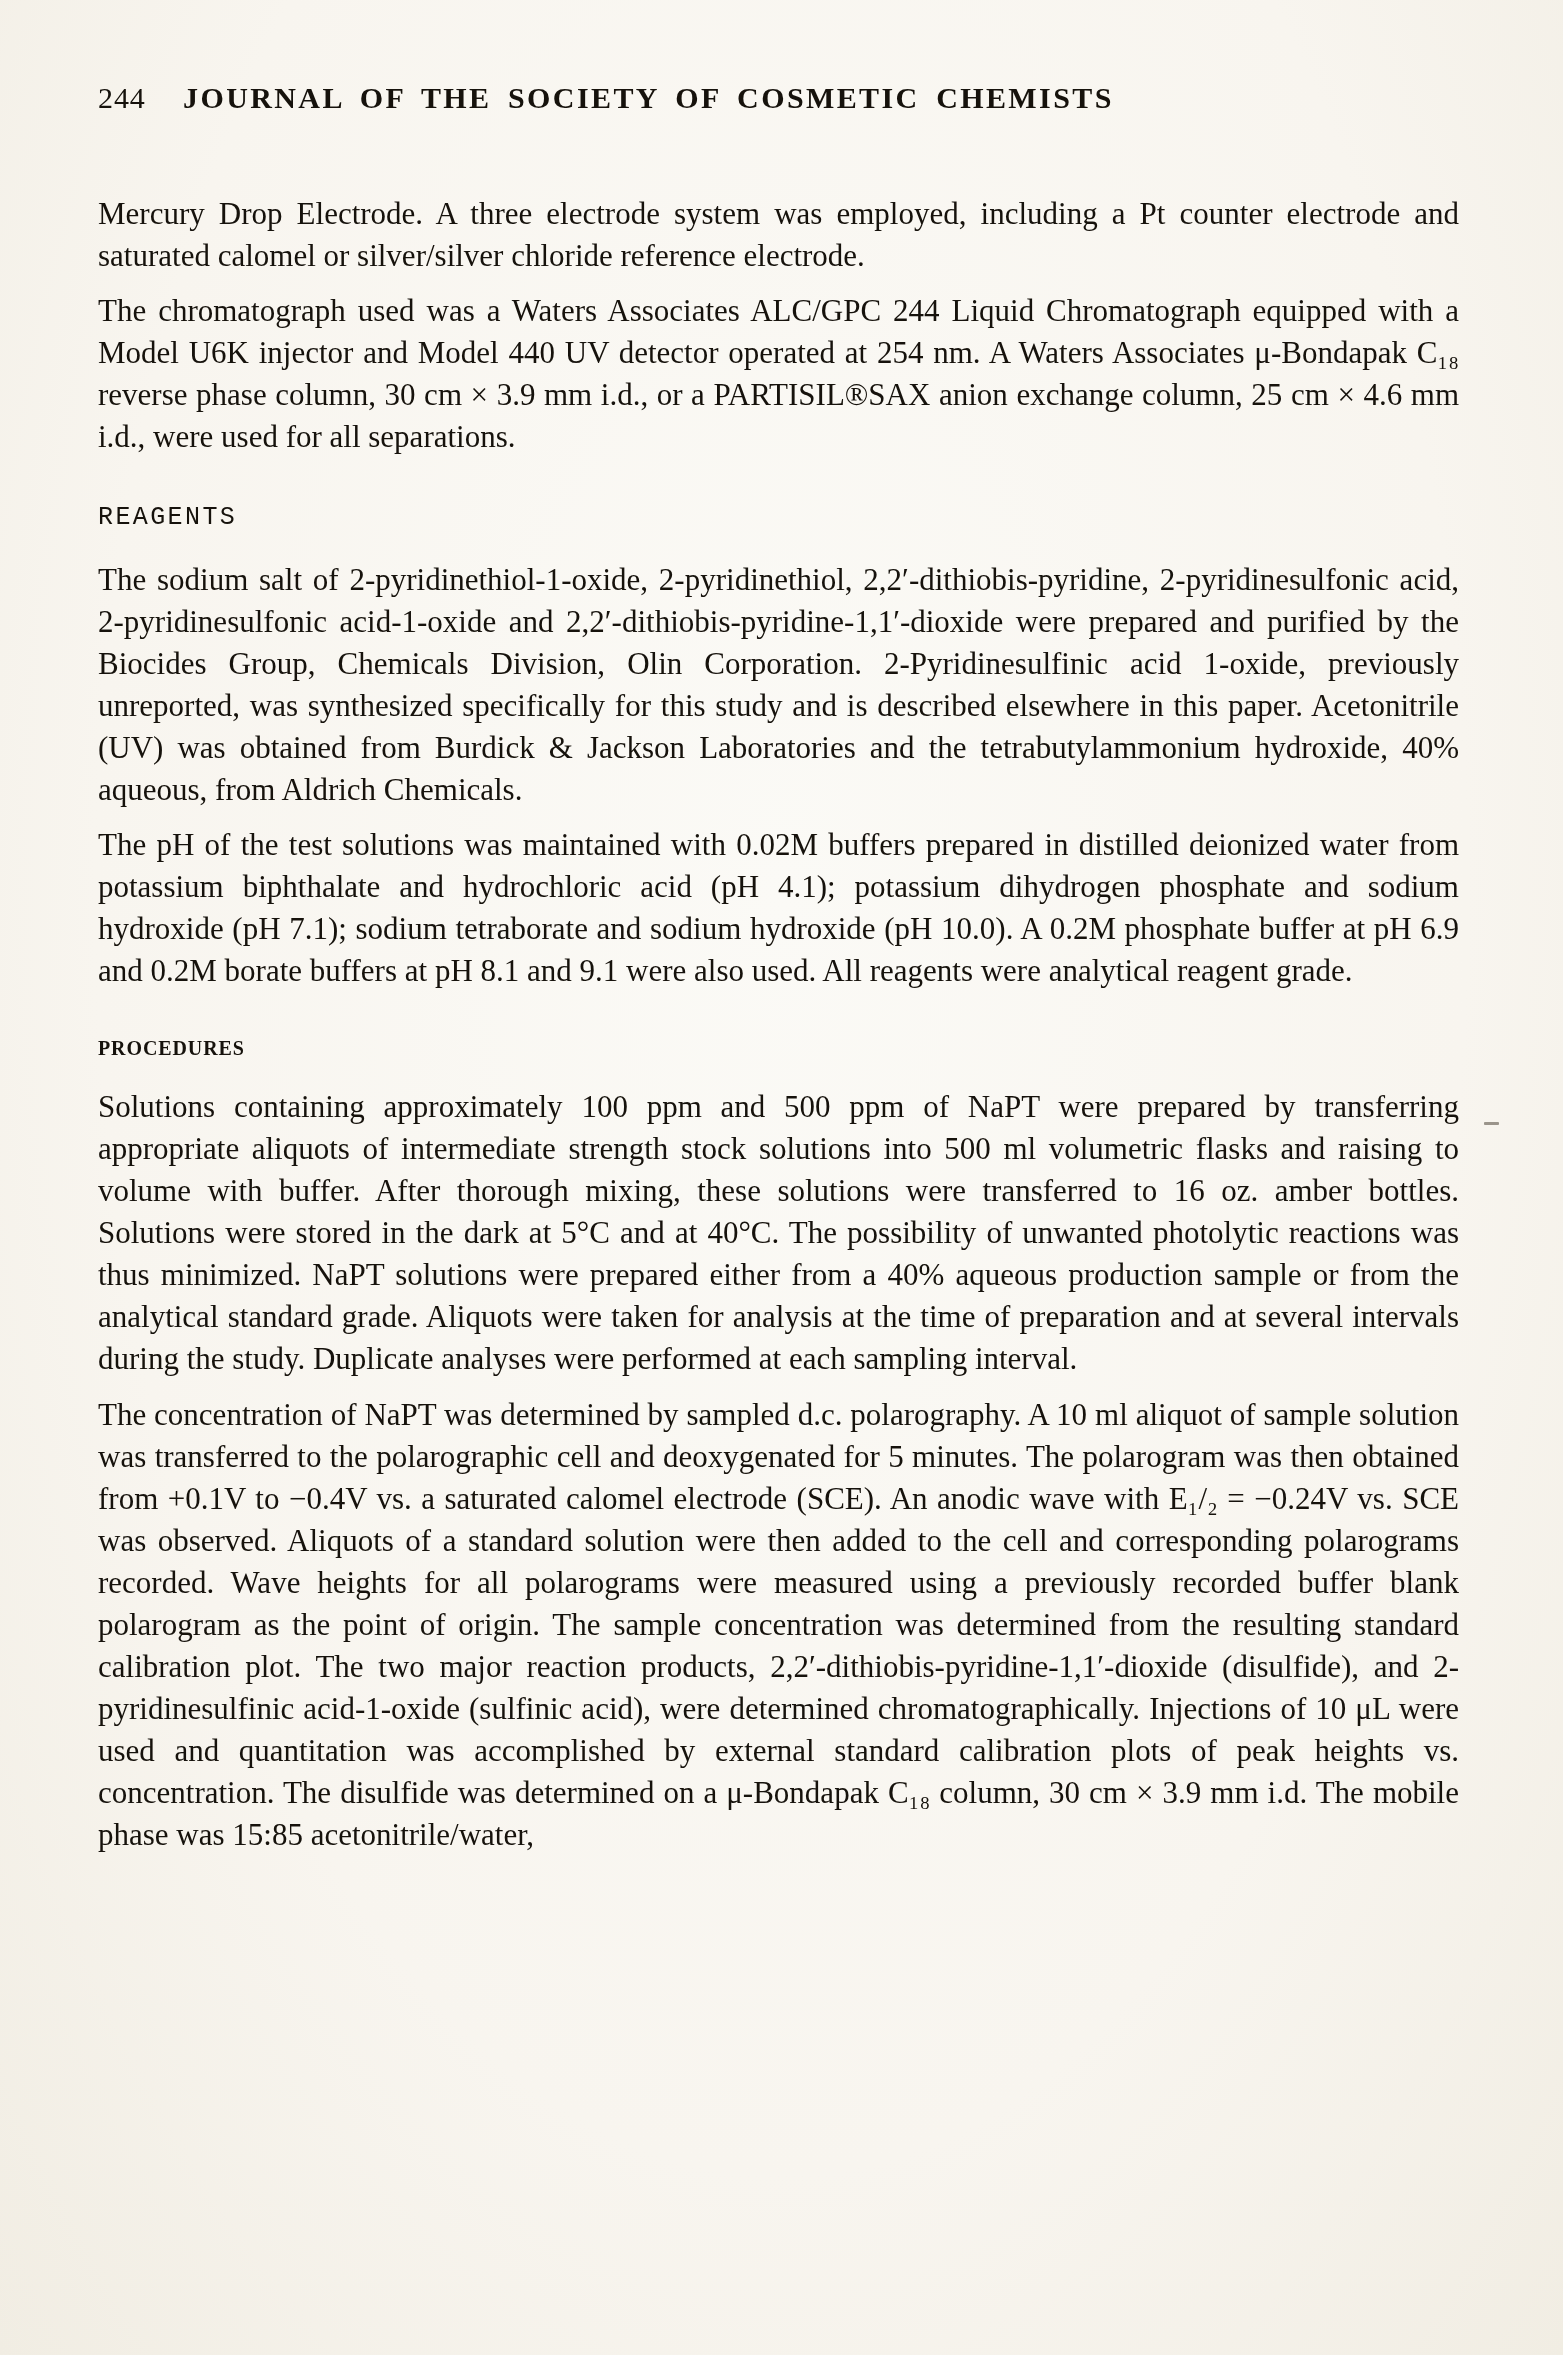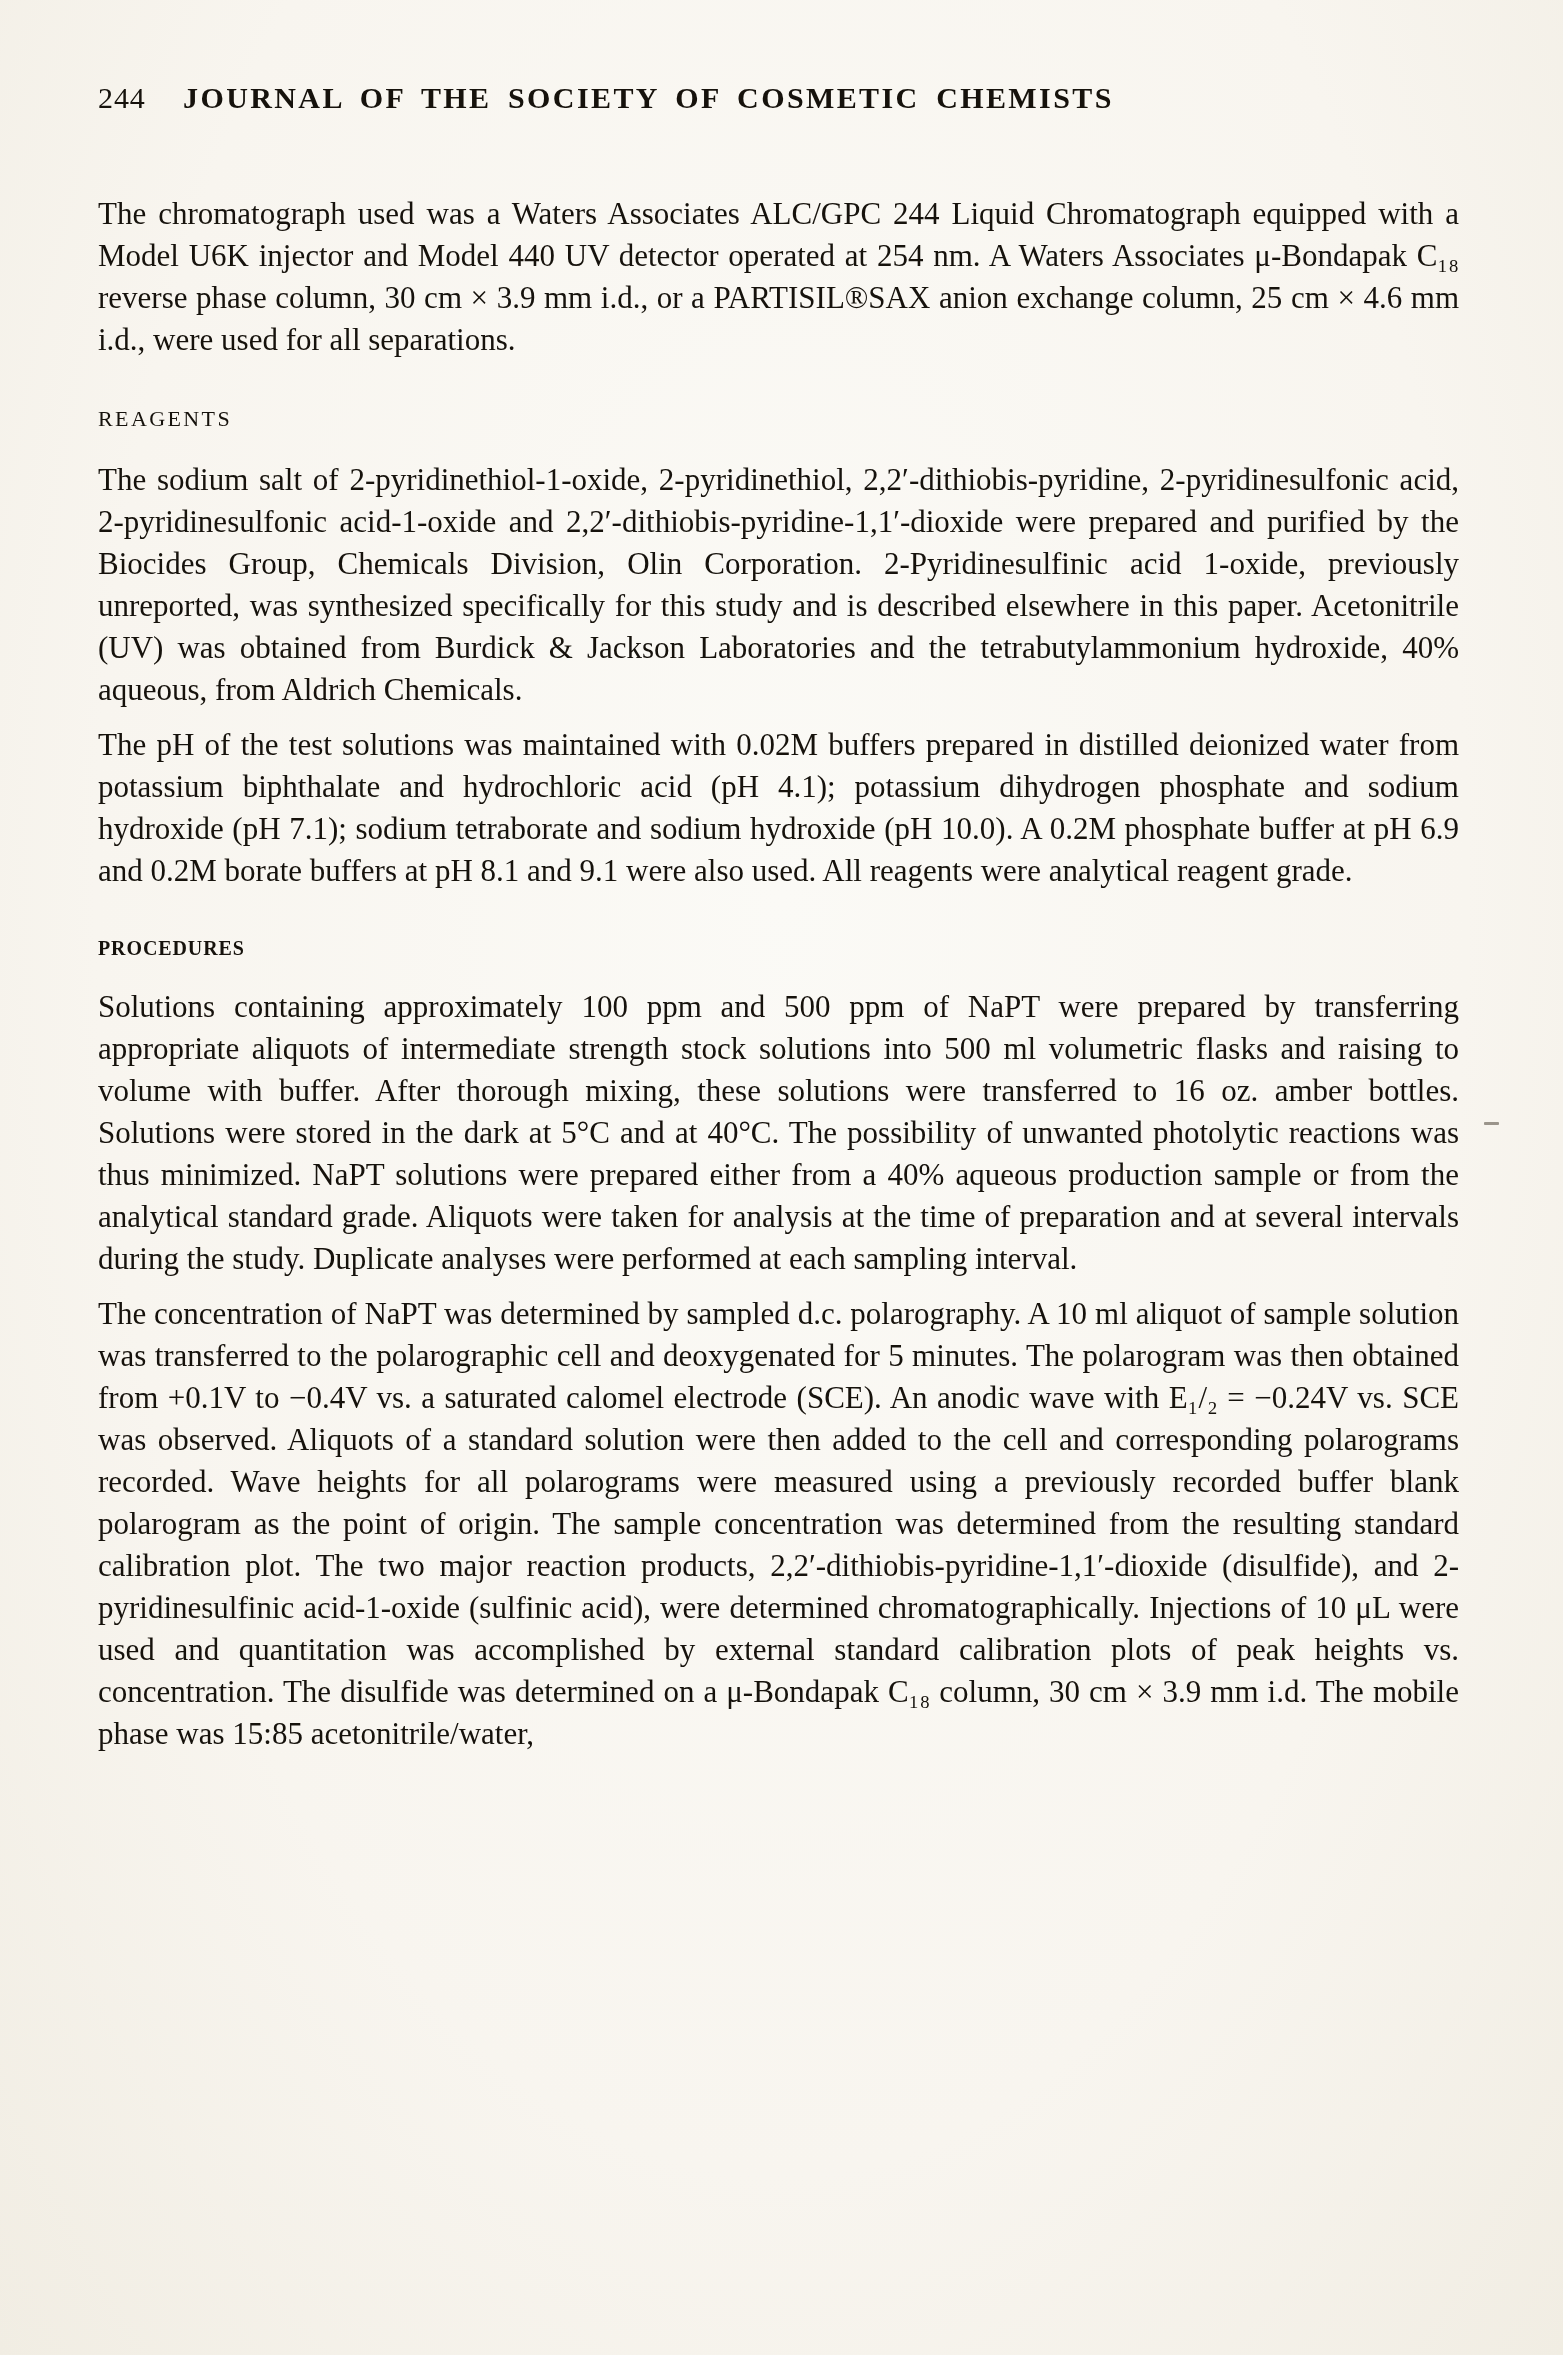--- a/index.html
+++ b/index.html
@@ -40,23 +40,24 @@
   .para {
     font-size: 31px;
     line-height: 42px;
     text-align: justify;
     margin: 0 0 13.2px 0;
   }
   .section-heading {
     margin: 45px 0 26.5px 0;
   }
   .section-heading.reagents {
-    font-size: 22px;
+    font-size: 25px;
     letter-spacing: 2.4px;
     font-weight: 400;
+    font-family: Liberation Mono, monospace;
   }
   .section-heading.procedures {
     font-size: 20px;
     letter-spacing: 0.9px;
     font-weight: 700;
   }
   .artifact-dash {
     position: absolute;
     left: 1484px;
     top: 1122px;
@@ -72,20 +73,21 @@
 
 <div class="page">
 
   <header class="running-head">
     <span class="page-number">244</span>
     <span class="journal-title">JOURNAL OF THE SOCIETY OF COSMETIC CHEMISTS</span>
   </header>
 
   <main class="body-text">
 
+    <p class="para">Mercury Drop Electrode. A three electrode system was employed, including a Pt counter electrode and saturated calomel or silver/silver chloride reference electrode.</p>
 
     <p class="para">The chromatograph used was a Waters Associates ALC/GPC 244 Liquid Chromatograph equipped with a Model U6K injector and Model 440 UV detector operated at 254 nm. A Waters Associates μ-Bondapak C₁₈ reverse phase column, 30 cm × 3.9 mm i.d., or a PARTISIL®SAX anion exchange column, 25 cm × 4.6 mm i.d., were used for all separations.</p>
 
     <h2 class="section-heading reagents">REAGENTS</h2>
 
     <p class="para">The sodium salt of 2-pyridinethiol-1-oxide, 2-pyridinethiol, 2,2′-dithiobis-pyridine, 2-pyridinesulfonic acid, 2-pyridinesulfonic acid-1-oxide and 2,2′-dithiobis-pyridine-1,1′-dioxide were prepared and purified by the Biocides Group, Chemicals Division, Olin Corporation. 2-Pyridinesulfinic acid 1-oxide, previously unreported, was synthesized specifically for this study and is described elsewhere in this paper. Acetonitrile (UV) was obtained from Burdick &amp; Jackson Laboratories and the tetrabutylammonium hydroxide, 40% aqueous, from Aldrich Chemicals.</p>
 
     <p class="para">The pH of the test solutions was maintained with 0.02M buffers prepared in distilled deionized water from potassium biphthalate and hydrochloric acid (pH 4.1); potassium dihydrogen phosphate and sodium hydroxide (pH 7.1); sodium tetraborate and sodium hydroxide (pH 10.0). A 0.2M phosphate buffer at pH 6.9 and 0.2M borate buffers at pH 8.1 and 9.1 were also used. All reagents were analytical reagent grade.</p>
 
     <h2 class="section-heading procedures">PROCEDURES</h2>

